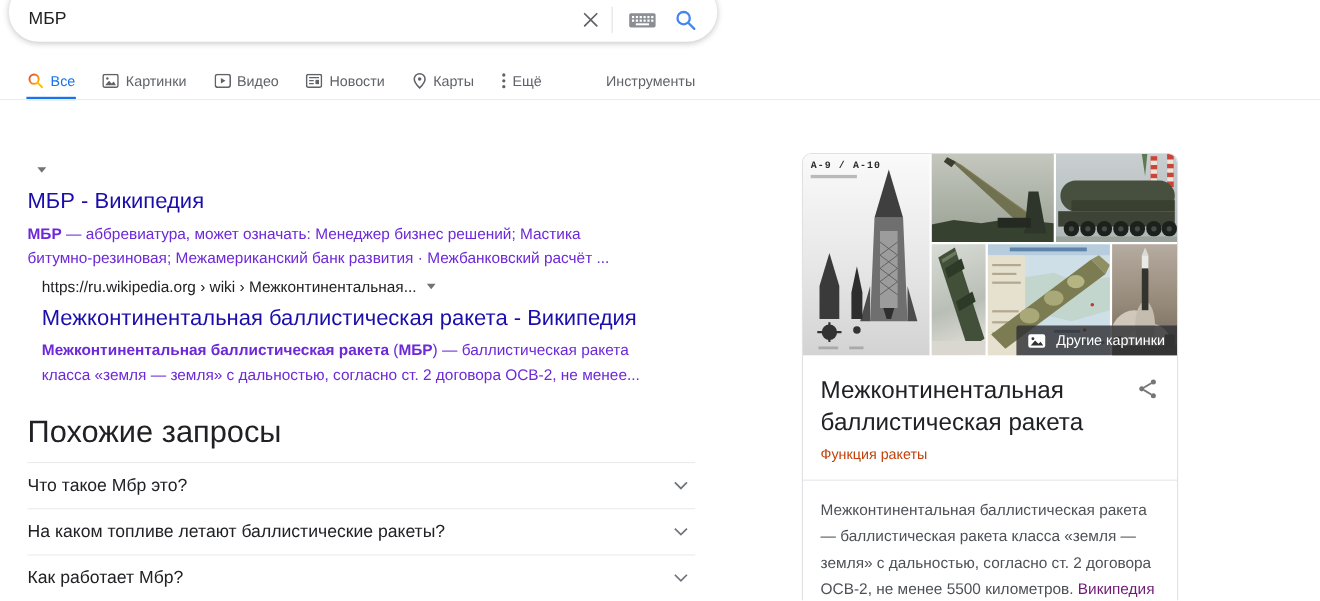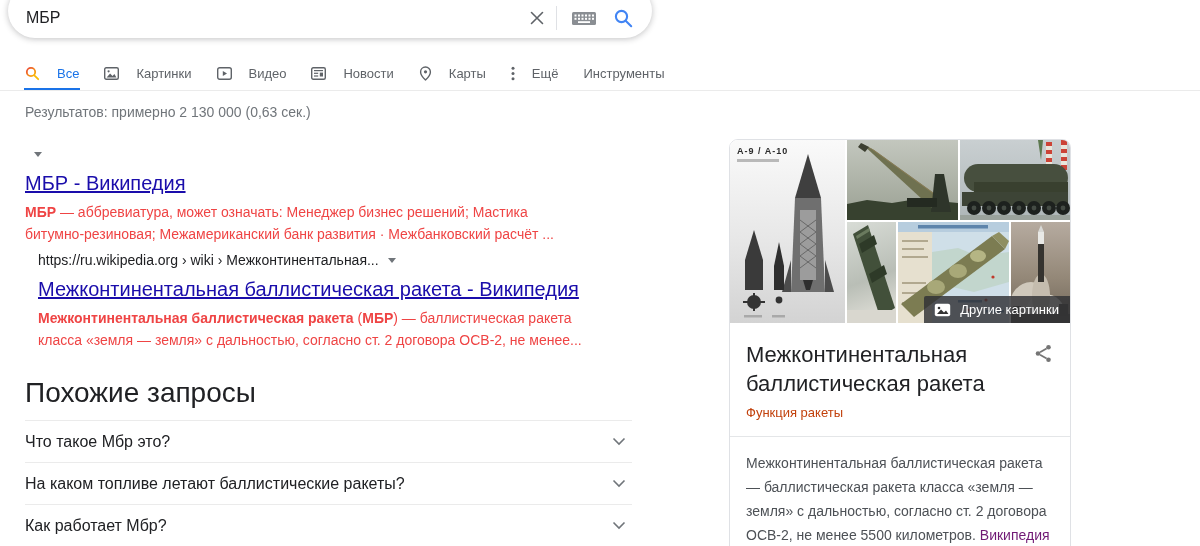--- a/index.html
+++ b/index.html
@@ -14,58 +14,58 @@
     display:flex; align-items:center; padding:0 18px; }
   .sb-content input { flex:1; border:none; outline:none; font-size:16px; color:#202124;
     font-family:"Liberation Sans", sans-serif; background:transparent; }
   .sb-ico { display:flex; align-items:center; cursor:pointer; }
   .sb-sep { width:1px; height:24px; background:#dfe1e5; margin:0 14px 0 10px; }
   .mr14 { margin-right:16px; }
 
   
   .tabs { position:absolute; left:25px; top:58px; width:607px; height:30px;
     display:flex; align-items:center; font-size:13px; color:#5f6368; }
-  .tab { display:flex; align-items:center; gap:17px; margin-right:25px; cursor:pointer; white-space:nowrap; }
+  .tab { display:flex; align-items:center; gap:6px; margin-right:25px; cursor:pointer; white-space:nowrap; }
   .tab svg { display:block; }
   .tab.active { color:#1a73e8; position:relative; }
   .tab.active::after { content:""; position:absolute; left:-1px; right:-1px; bottom:-10px;
     height:3px; background:#1a73e8; }
   .tools { margin-left:auto; cursor:pointer; }
   .header-line { position:absolute; left:0; top:90px; width:1200px; height:1px; background:#ebebeb; }
 
   
   .stats { position:absolute; left:25px; top:104px; font-size:14px; color:#70757a; }
 
   .result { position:absolute; left:25px; width:607px; }
   .result.r1 { top:144px; }
   .result.r2 { top:250px; left:38px; width:594px; }
   .url-row { display:flex; align-items:center; font-size:14px; color:#202124; height:20px; }
   .caret { width:0; height:0; border-left:4px solid transparent; border-right:4px solid transparent;
     border-top:5px solid #70757a; display:inline-block; margin-left:9px; }
   .r-title { margin-top:6px; font-size:20px; line-height:26px; color:#1a0dab; cursor:pointer;
-    white-space:nowrap;text-decoration:underline; }
-  .snippet { margin-top:5px; font-size:14px; line-height:22px; color:#ef4444; max-width:562px; }
+    white-space:nowrap; }
+  .snippet { margin-top:5px; font-size:14px; line-height:22px; color:#6d28d9; max-width:562px; }
   .snippet .b { font-weight:bold; }
 
   .related { position:absolute; left:25px; top:380px; width:607px; }
   .related h2 { font-size:28px; font-weight:400; color:#202124; line-height:26px; }
   .related-list { margin-top:14px; border-top:1px solid #ebebeb; }
   .q-row { height:42px; border-bottom:1px solid #ebebeb; display:flex; align-items:center;
     justify-content:space-between; cursor:pointer; }
   .q-row span.qtxt { font-size:16px; color:#202124; }
   .q-row svg { margin-right:6px; }
 
   
   .panel { position:absolute; left:729px; top:139px; width:342px; height:460px;
     border:1px solid #dfe1e5; border-radius:9px; background:#fff; overflow:hidden; }
   .collage { position:relative; height:183px; background:#fff; }
   .tile { position:absolute; overflow:hidden; cursor:pointer; }
   .tile svg { position:absolute; left:0; top:0; display:block; }
   .t1 { left:0; top:0; width:115px; height:183px;
-    background:linear-gradient(180deg,#fafafa,#e7e7e7 55%,#d3d3d3); }
+    background:linear-gradient(180deg,#fafafa,#e7e7e7 55%,#d3d3d3);font-family:Liberation Mono, monospace; }
   .t1 .lab { position:absolute; left:7px; top:6px; font-size:9px; font-weight:bold;
     letter-spacing:1px; color:#2b2b2b; }
   .t1 .sublab { position:absolute; left:7px; top:19px; width:42px; height:3px; background:#b9b9b9; }
   .t2 { left:117px; top:0; width:111px; height:80px;
     background:linear-gradient(180deg,#c3c7be,#9aa093); }
   .t3 { left:230px; top:0; width:110px; height:80px;
     background:linear-gradient(180deg,#c9cfd1,#aeb6b8); }
   .t4 { left:117px; top:82px; width:49px; height:101px;
     background:linear-gradient(160deg,#d8dcd6,#b9beb6 55%,#e9e7e0); }
   .t5 { left:168px; top:82px; width:111px; height:101px; background:#cfdfe8; }
@@ -191,21 +191,20 @@
             <circle cx="2" cy="7.5" r="1.5" fill="#5f6368"></circle>
             <circle cx="2" cy="12.8" r="1.5" fill="#5f6368"></circle>
           </svg>
       </span>
       <span>Ещё</span>
     </div>
     <div class="tools">Инструменты</div>
   </div>
   <div class="header-line"></div>
 
-  <div class="stats">Результатов: примерно 2 130 000 (0,63 сек.)</div>
 
   <div class="result r1">
     <div class="url-row">
       <span class="caret"></span>
     </div>
     <div class="r-title">МБР - Википедия</div>
     <div class="snippet"><span class="b">МБР</span><span> — аббревиатура, может означать: Менеджер бизнес решений; Мастика битумно-резиновая; Межамериканский банк развития · Межбанковский расчёт ...</span></div>
   </div>
 
   <div class="result r2">

